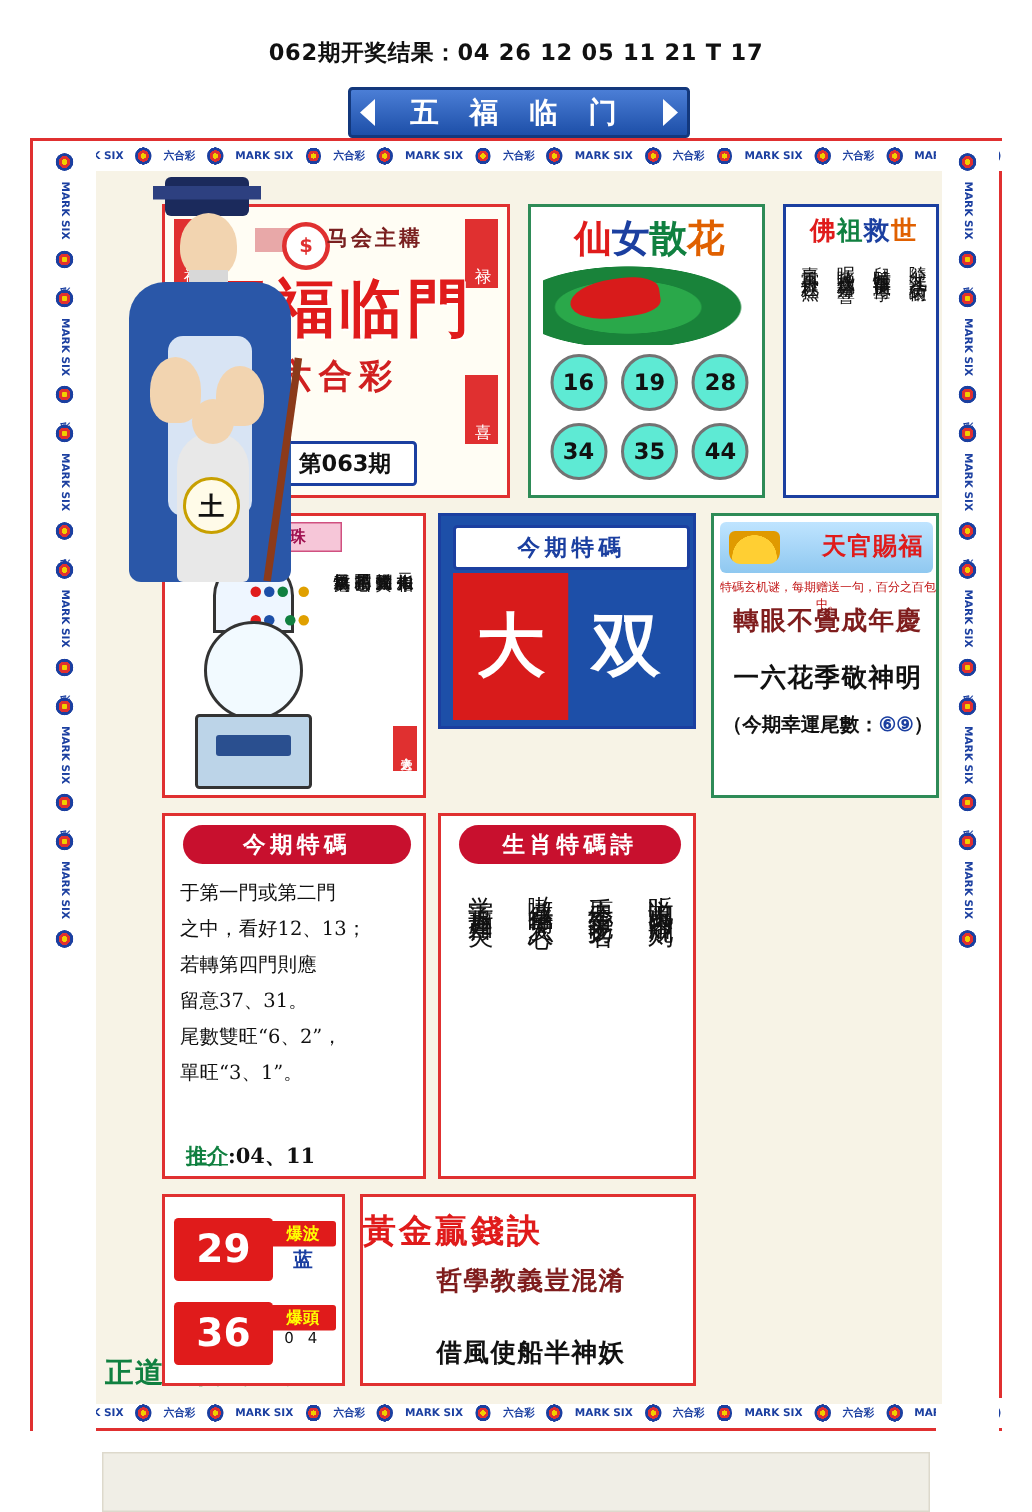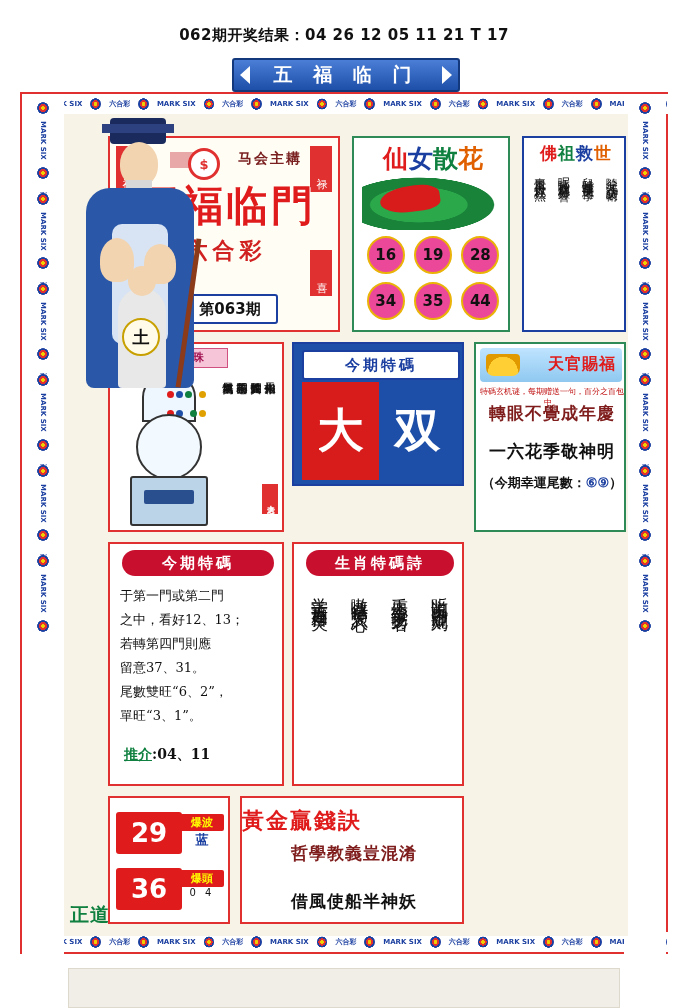--- a/index.html
+++ b/index.html
@@ -86,21 +86,21 @@
   .logo-panel .c2{right:6px;top:8px;}
   .logo-panel .c3{left:6px;bottom:34px;}
   .logo-panel .c4{right:6px;bottom:34px;}
   .logo-coin{
     position:absolute;left:78px;top:10px;width:26px;height:26px;border-radius:50%;
     border:3px solid #e03030;color:#e03030;font-size:13px;font-weight:bold;
     display:flex;align-items:center;justify-content:center;background:#fff;
   }
   .logo-top-txt{
     position:absolute;left:108px;top:12px;font-size:14px;color:#7a2020;font-weight:bold;
-    font-family:"DejaVu Serif","Liberation Serif",serif;letter-spacing:2px;padding-left:20px;
+    font-family:"DejaVu Serif","Liberation Serif",serif;letter-spacing:2px;
   }
   .logo-top-block{position:absolute;left:60px;top:14px;width:44px;height:16px;background:#e8a8a8;}
   .logo-main{
     position:absolute;left:0;top:40px;width:232px;text-align:center;
     font-size:42px;font-weight:bold;color:#e01b1b;letter-spacing:3px;
     font-family:"DejaVu Serif","Liberation Serif",serif;
     text-shadow:1px 1px 0 #fff;
   }
   .logo-sub{
     position:absolute;left:0;top:98px;width:232px;text-align:center;
@@ -134,21 +134,21 @@
     border-radius:8px;
   }
   .dragon:after{
     content:"";position:absolute;left:18px;top:12px;width:60px;height:26px;
     background:#d81b1b;border-radius:50% 40% 30% 50%;transform:rotate(-8deg);
   }
   .balls{position:absolute;left:8px;top:98px;width:142px;}
   .ball-row{display:flex;justify-content:space-around;margin-bottom:8px;}
   .ball{
     width:34px;height:34px;border-radius:50%;
-    border:2px solid #eab308;background:#ec4899;
+    border:2px solid #737373;background:#5eead4;
     display:flex;align-items:center;justify-content:center;
     font-size:15px;font-weight:bold;color:#111;
   }
 
   
   .buddha-panel{
     left:458px;top:22px;width:104px;height:196px;
     border:2px solid #1b3fa0;background:#fff;
   }
   .buddha-title{
@@ -284,21 +284,21 @@
     color:#fff;font-size:15px;font-weight:bold;letter-spacing:3px;
     font-family:"DejaVu Serif","Liberation Serif",serif;
   }
   .code-body{
     position:absolute;left:10px;top:40px;width:156px;
     font-size:13px;line-height:24px;color:#111;
     font-family:"DejaVu Serif","Liberation Serif",serif;
   }
   .code-body p{margin:0;}
   .code-push{
-    position:absolute;left:14px;bottom:20px;font-size:14px;font-weight:bold;color:#111;
+    position:absolute;left:14px;bottom:4px;font-size:14px;font-weight:bold;color:#111;
     font-family:"DejaVu Serif","Liberation Serif",serif;
   }
   .code-push u{color:#108040;}
 
   
   .zodiac-panel{
     left:228px;top:428px;width:172px;height:244px;
     border:2px solid #e03030;background:#fff;
   }
   .ribbon2{

